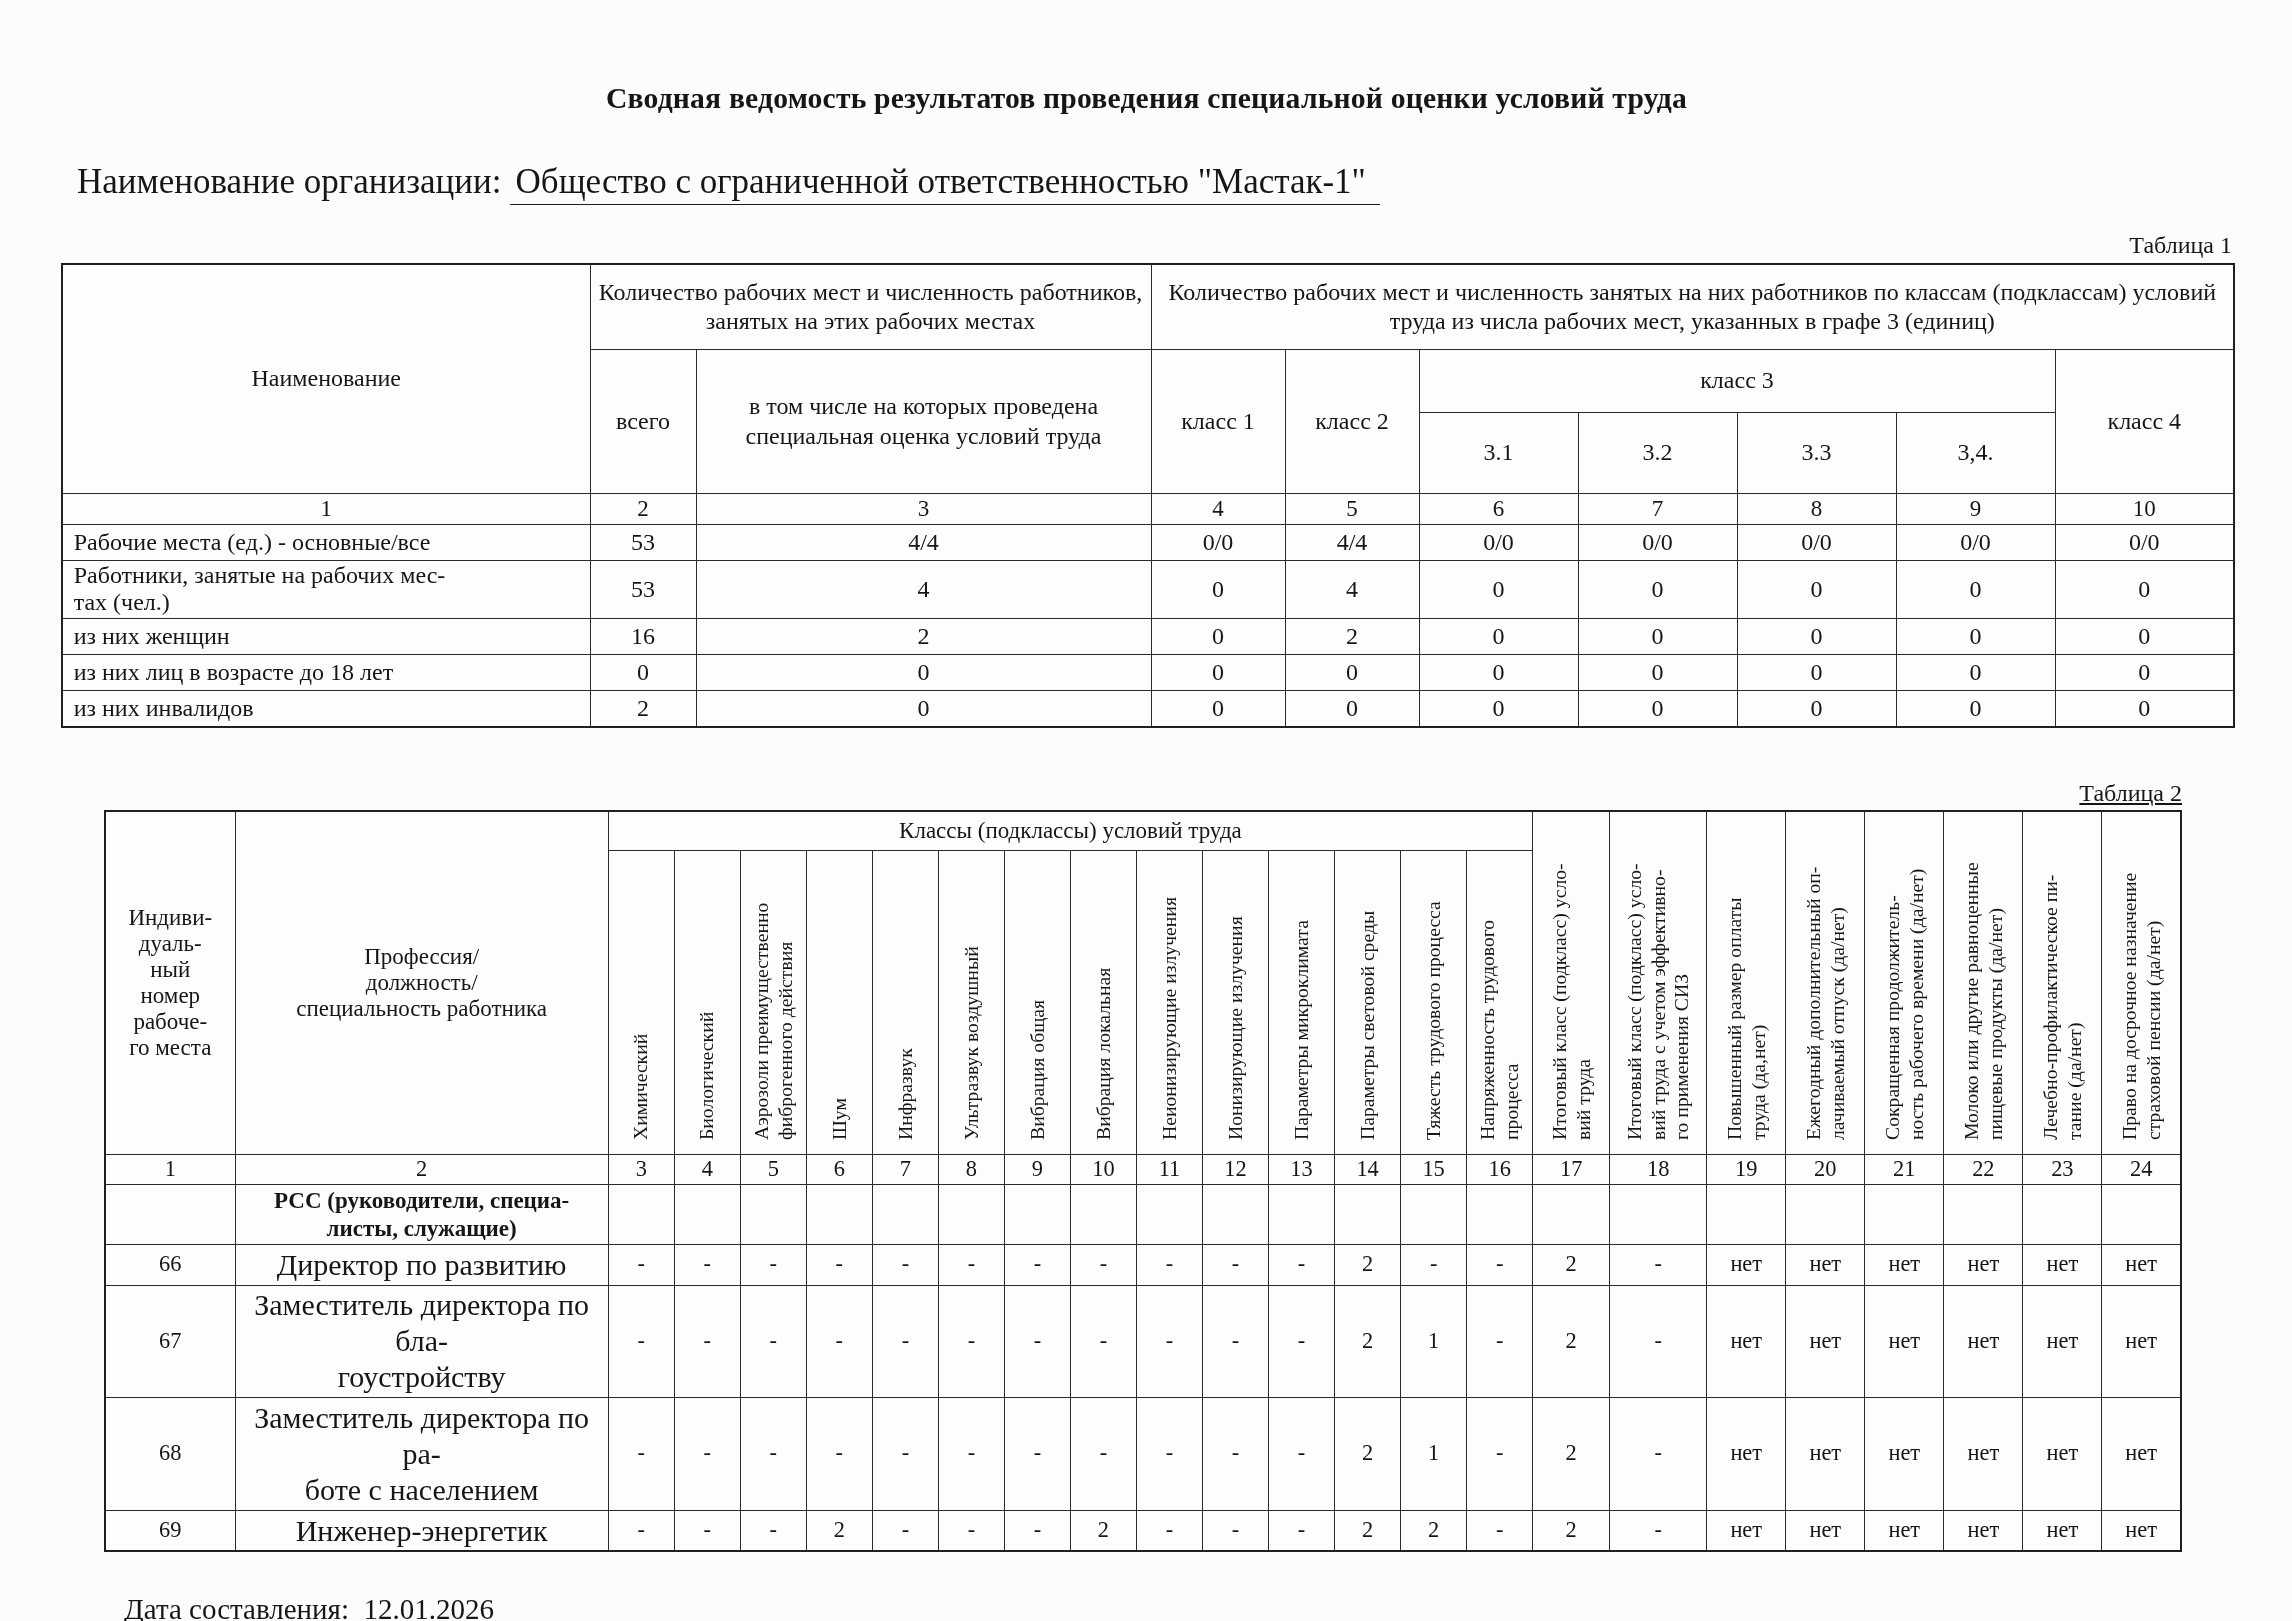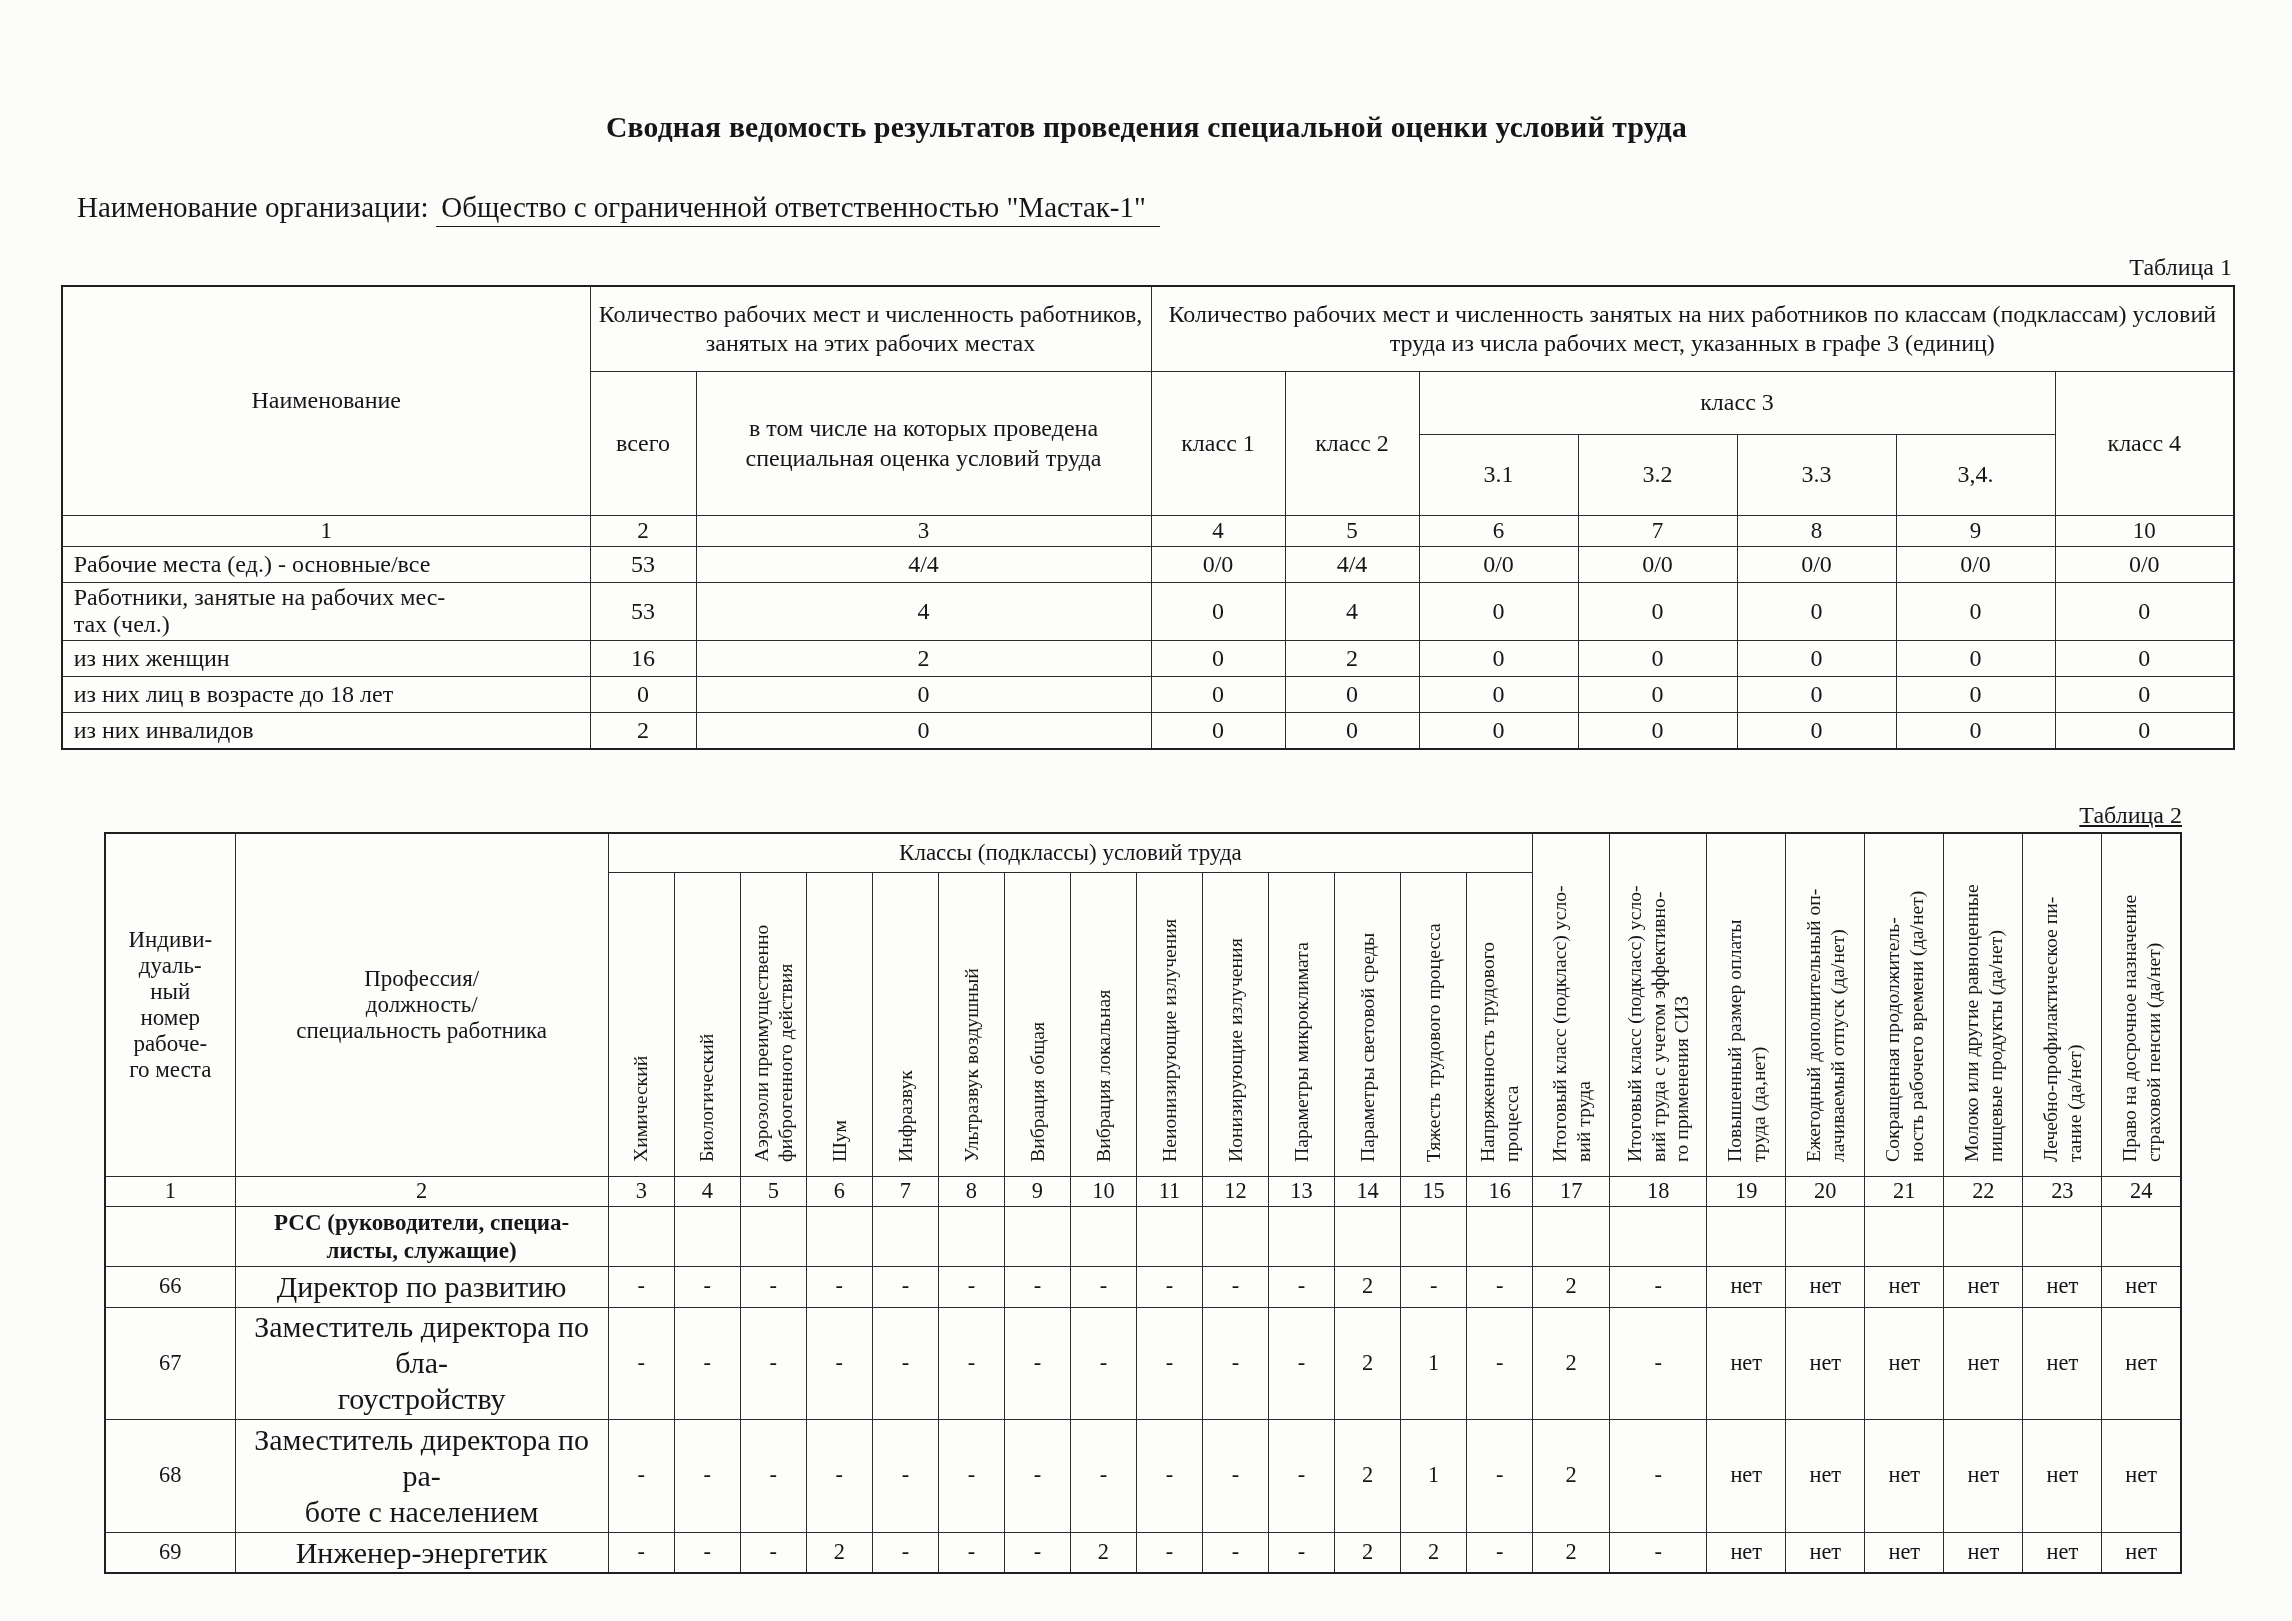--- a/index.html
+++ b/index.html
@@ -1,23 +1,23 @@
 <!DOCTYPE html>
 <html style="font-size:14.3px"><head>
 <meta charset="utf-8">
 <style>
   html,body { margin:0; padding:0; background:#e9e9e7; }
   .page {
     width:2293px; height:1621px; box-sizing:border-box;
     background:#fcfcfa; color:#161616;
     font-family:"Liberation Serif","DejaVu Serif",serif;
-    padding-top:111px; overflow:hidden; position:relative;
+    padding-top:82px; overflow:hidden; position:relative;
   }
   .title { text-align:center; font-size:29.6px; font-weight:bold; letter-spacing:0.2px; }
-  .org-line { margin:47px 0 0 77px; font-size:29px; }
+  .org-line { margin:47px 0 0 77px; font-size:35px; }
   .org-value { border-bottom:1.8px solid #1b1b1b; padding:0 14.3px 2.7px 5.4px; }
   .caption { font-size:24px; }
   .t1-caption { margin:30px 0 0 61px; width:2171px; text-align:right; }
   .t2-caption { margin:52px 0 0 104px; width:2078px; text-align:right;text-decoration:underline; }
   table { border-collapse:collapse; table-layout:fixed; background:#fdfdfb; border:2.7px solid #1f1f1f; }
   td,th { border:1.8px solid #2b2b2b; font-weight:normal; text-align:center; vertical-align:middle; padding:1.8px 3.6px; }
   .pre { white-space:pre-line; }
   
   .t1 { width:2171px; margin:3.6px 0 0 61px; font-size:24px; }
   .t1 th { line-height:1.22;margin-left:48px; }

